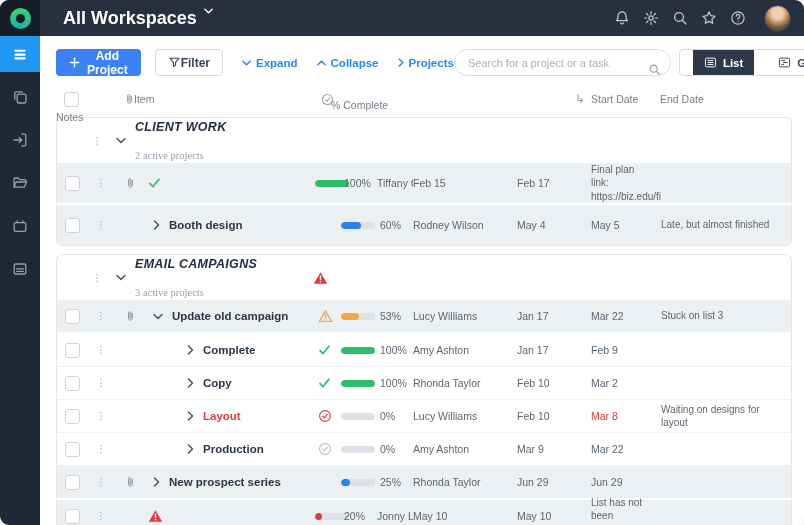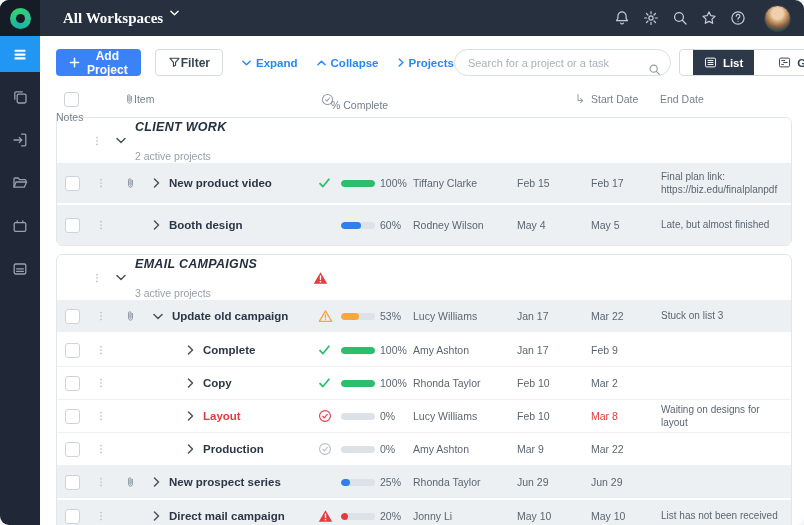--- a/index.html
+++ b/index.html
@@ -2,21 +2,21 @@
 <html><head>
 <meta charset="utf-8">
 <style>
   html,body{margin:0;padding:0;background:#f4f5f7;font-family:"Liberation Sans",sans-serif;}
   .app{position:relative;width:804px;height:525px;background:#fff;border-radius:9px;overflow:hidden;margin:0 auto;}
   
   .topbar{position:absolute;top:0;left:0;right:0;height:36px;background:#27303f;display:flex;align-items:center;z-index:3;}
   .logo-block{width:40px;height:36px;background:#151c26;display:flex;align-items:center;justify-content:center;flex:0 0 40px;}
   .logo-ring{width:21px;height:21px;border-radius:50%;background:conic-gradient(from 200deg,#17b3a5,#36d072,#2cc68f,#17b3a5);position:relative;}
   .logo-ring::after{content:"";position:absolute;inset:6px;border-radius:50%;background:#151c26;}
-  .workspace{display:flex;align-items:flex-start;gap:7px;margin-left:17px;background:none;border:none;color:#fff;font-weight:700;font-size:15px;cursor:pointer;font-family:Liberation Serif, serif;}
+  .workspace{display:flex;align-items:flex-start;gap:7px;margin-left:17px;background:none;border:none;color:#fff;font-weight:700;font-size:18px;cursor:pointer;font-family:Liberation Sans, sans-serif;}
   .topbar-right{margin-left:auto;display:flex;align-items:center;gap:13px;padding-right:13px;color:#c3cbd5;}
   .tico{width:16px;height:16px;display:flex;align-items:center;justify-content:center;}
   .avatar{width:25px;height:25px;border-radius:50%;margin-left:5px;background:radial-gradient(circle at 50% 30%,#f0cfae 0 26%,#caa271 40%,#8a5c3c 62%,#31514c 78%,#274540 100%);border:1px solid #3a4452;}
   
   .sidebar{position:absolute;top:36px;left:0;bottom:0;width:40px;background:#202837;display:flex;flex-direction:column;align-items:center;z-index:2;}
   .side-item{width:40px;height:36px;display:flex;align-items:center;justify-content:center;color:#97a1ad;cursor:pointer;}
   .side-item.active{background:#2196f3;color:#fff;}
   .side-item + .side-item{margin-top:7px;}
   
   .content{position:absolute;top:36px;left:40px;right:0;bottom:0;background:#fff;overflow:hidden;}
@@ -40,21 +40,21 @@
   .th-complete{grid-column:6/8;margin-left:-9px;white-space:nowrap;margin-top:12px;}
   .th-start{display:flex;align-items:center;gap:6px;margin-left:-15px;}
   .th-ic{display:flex;color:#949ea9;}
   .arrow-glyph{font-size:12px;color:#949ea9;}
   .groups{margin:0 12px 0 16px;}
   .card{border:1px solid #e2e7ec;border-radius:6px;background:#fff;overflow:hidden;margin-bottom:8px;}
   .group-header{height:45px;display:flex;align-items:center;padding-left:34px;position:relative;}
   .gchev{margin-left:13px;color:#49535f;display:flex;cursor:pointer;}
   .gtitles{margin-left:9px;}
   .gtitle{font-size:12.5px;font-weight:700;color:#232f3f;letter-spacing:.3px;font-style:italic;}
-  .gsub{font-size:10.5px;color:#97a1ac;margin-top:16px;}
+  .gsub{font-size:10.5px;color:#97a1ac;margin-top:16px;font-family:Liberation Serif, serif;}
   .gwarn{position:absolute;left:256px;top:50%;transform:translateY(-50%);display:flex;}
   .row{height:32px;}
   .card.first .row{height:40px;}
   .row.shaded{background:#edf0f3;border-bottom:2px solid #fff;}
   .row.shaded:last-child{border-bottom:none;}
   .row.sub{background:#fff;border-bottom:1px solid #eef1f4;}
   .c-center{display:flex;justify-content:center;align-items:center;}
   .cbx{width:13px;height:13px;border:1px solid #ccd3db;border-radius:3px;background:#fff;cursor:pointer;}
   .kdots{color:#b9c1c9;display:flex;cursor:grab;}
   .attach{color:#8f99a4;display:flex;}
@@ -312,28 +312,20 @@
                 <circle cx="8" cy="12.6" r="1.15"></circle>
               </svg>
             </div>
             <div class="c-center attach">
               <span style="display:flex">
                 <svg width="13" height="13" viewBox="0 0 16 16" fill="none" stroke="currentColor" stroke-width="1.2" stroke-linecap="round">
                   <path d="M10.4 4.2v5.9a2.4 2.4 0 0 1-4.8 0V3.7a1.55 1.55 0 0 1 3.1 0v5.9a.7.7 0 0 1-1.4 0V4.4"></path>
                 </svg>
               </span>
             </div>
-            <div class="c-item">
-              <span class="rchev">
-                <svg width="7" height="10" viewBox="0 0 6 10">
-                  <path d="M1 1l4 4-4 4" fill="none" stroke="currentColor" stroke-width="1.5" stroke-linecap="round" stroke-linejoin="round"></path>
-                </svg>
-              </span>
-              <span class="iname">New product video</span>
-            </div>
             <div class="c-status">
               <span style="display:flex">
                 <svg width="13" height="12" viewBox="0 0 14 12">
                   <path d="M2.2 6.6l3.1 3.2L11.8 2" fill="none" stroke="#2dbe6c" stroke-width="1.9" stroke-linecap="round" stroke-linejoin="round"></path>
                 </svg>
               </span>
             </div>
             <div>
               <div class="bar">
                 <div class="bar-fill" style="width:100%;background:#2dbe6c"></div>
@@ -644,28 +636,20 @@
               <span class="cbx"></span>
             </div>
             <div class="c-center kdots">
               <svg width="12" height="14" viewBox="0 0 16 16" fill="currentColor">
                 <circle cx="8" cy="3.4" r="1.15"></circle>
                 <circle cx="8" cy="8" r="1.15"></circle>
                 <circle cx="8" cy="12.6" r="1.15"></circle>
               </svg>
             </div>
             <div class="c-center attach"></div>
-            <div class="c-item">
-              <span class="rchev">
-                <svg width="7" height="10" viewBox="0 0 6 10">
-                  <path d="M1 1l4 4-4 4" fill="none" stroke="currentColor" stroke-width="1.5" stroke-linecap="round" stroke-linejoin="round"></path>
-                </svg>
-              </span>
-              <span class="iname">Direct mail campaign</span>
-            </div>
             <div class="c-status">
               <span style="display:flex">
                 <svg width="15" height="14" viewBox="0 0 16 15">
                   <path d="M8 1.4L15.2 13.6H.8z" fill="#e23b40"></path>
                   <path d="M8 5.4v3.6" stroke="#fff" stroke-width="1.5" stroke-linecap="round"></path>
                   <circle cx="8" cy="11.3" r=".9" fill="#fff"></circle>
                 </svg>
               </span>
             </div>
             <div>

